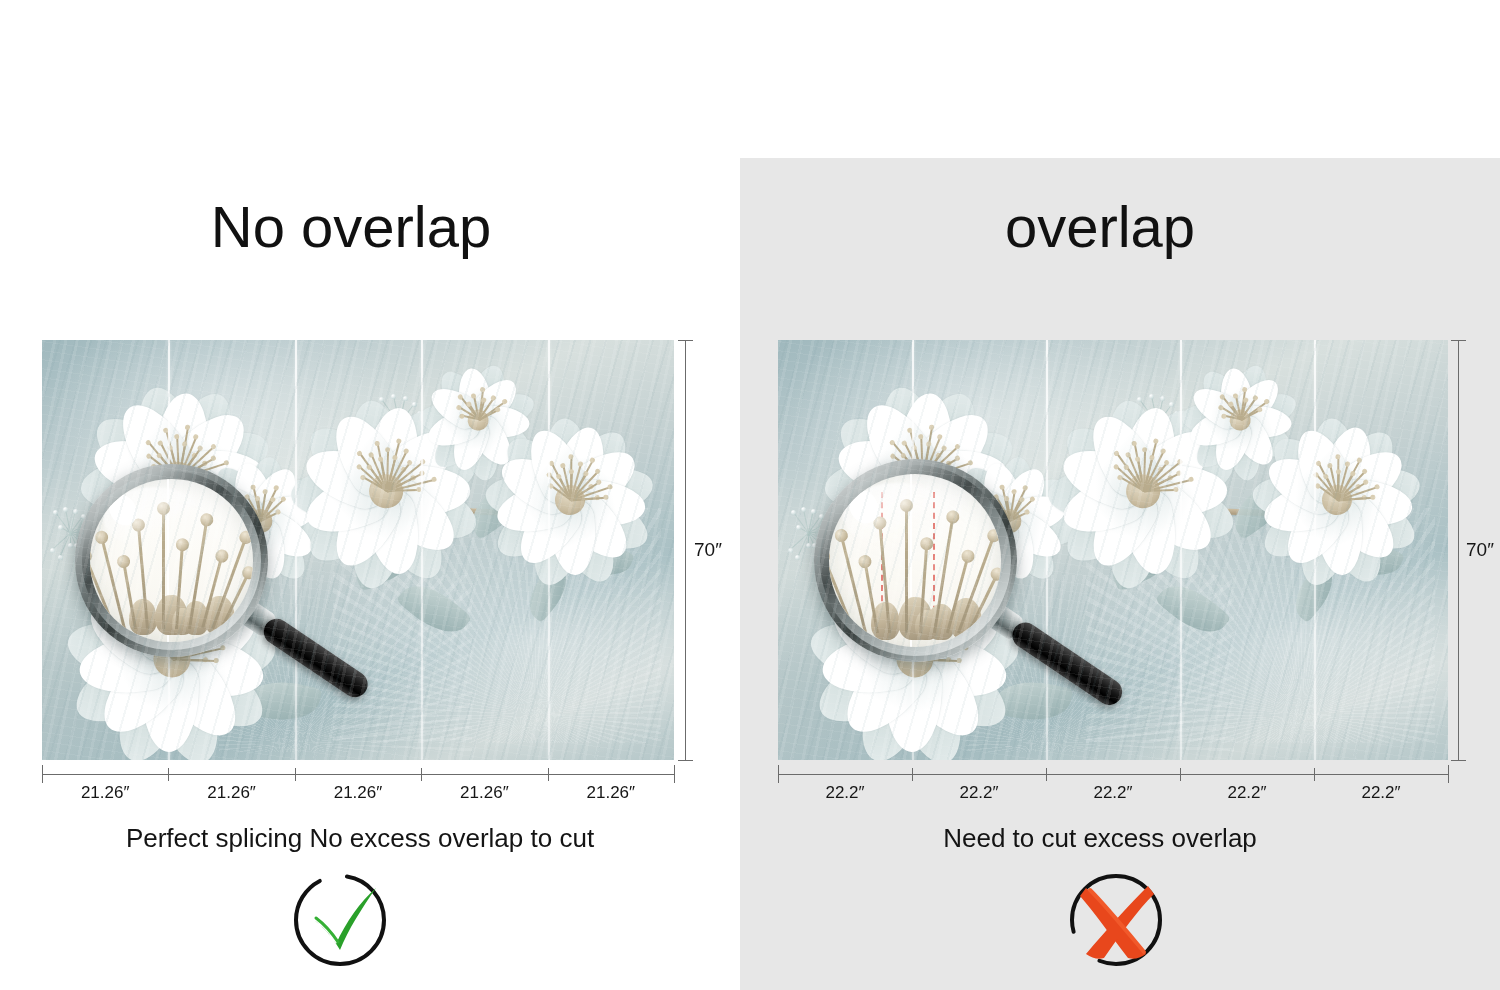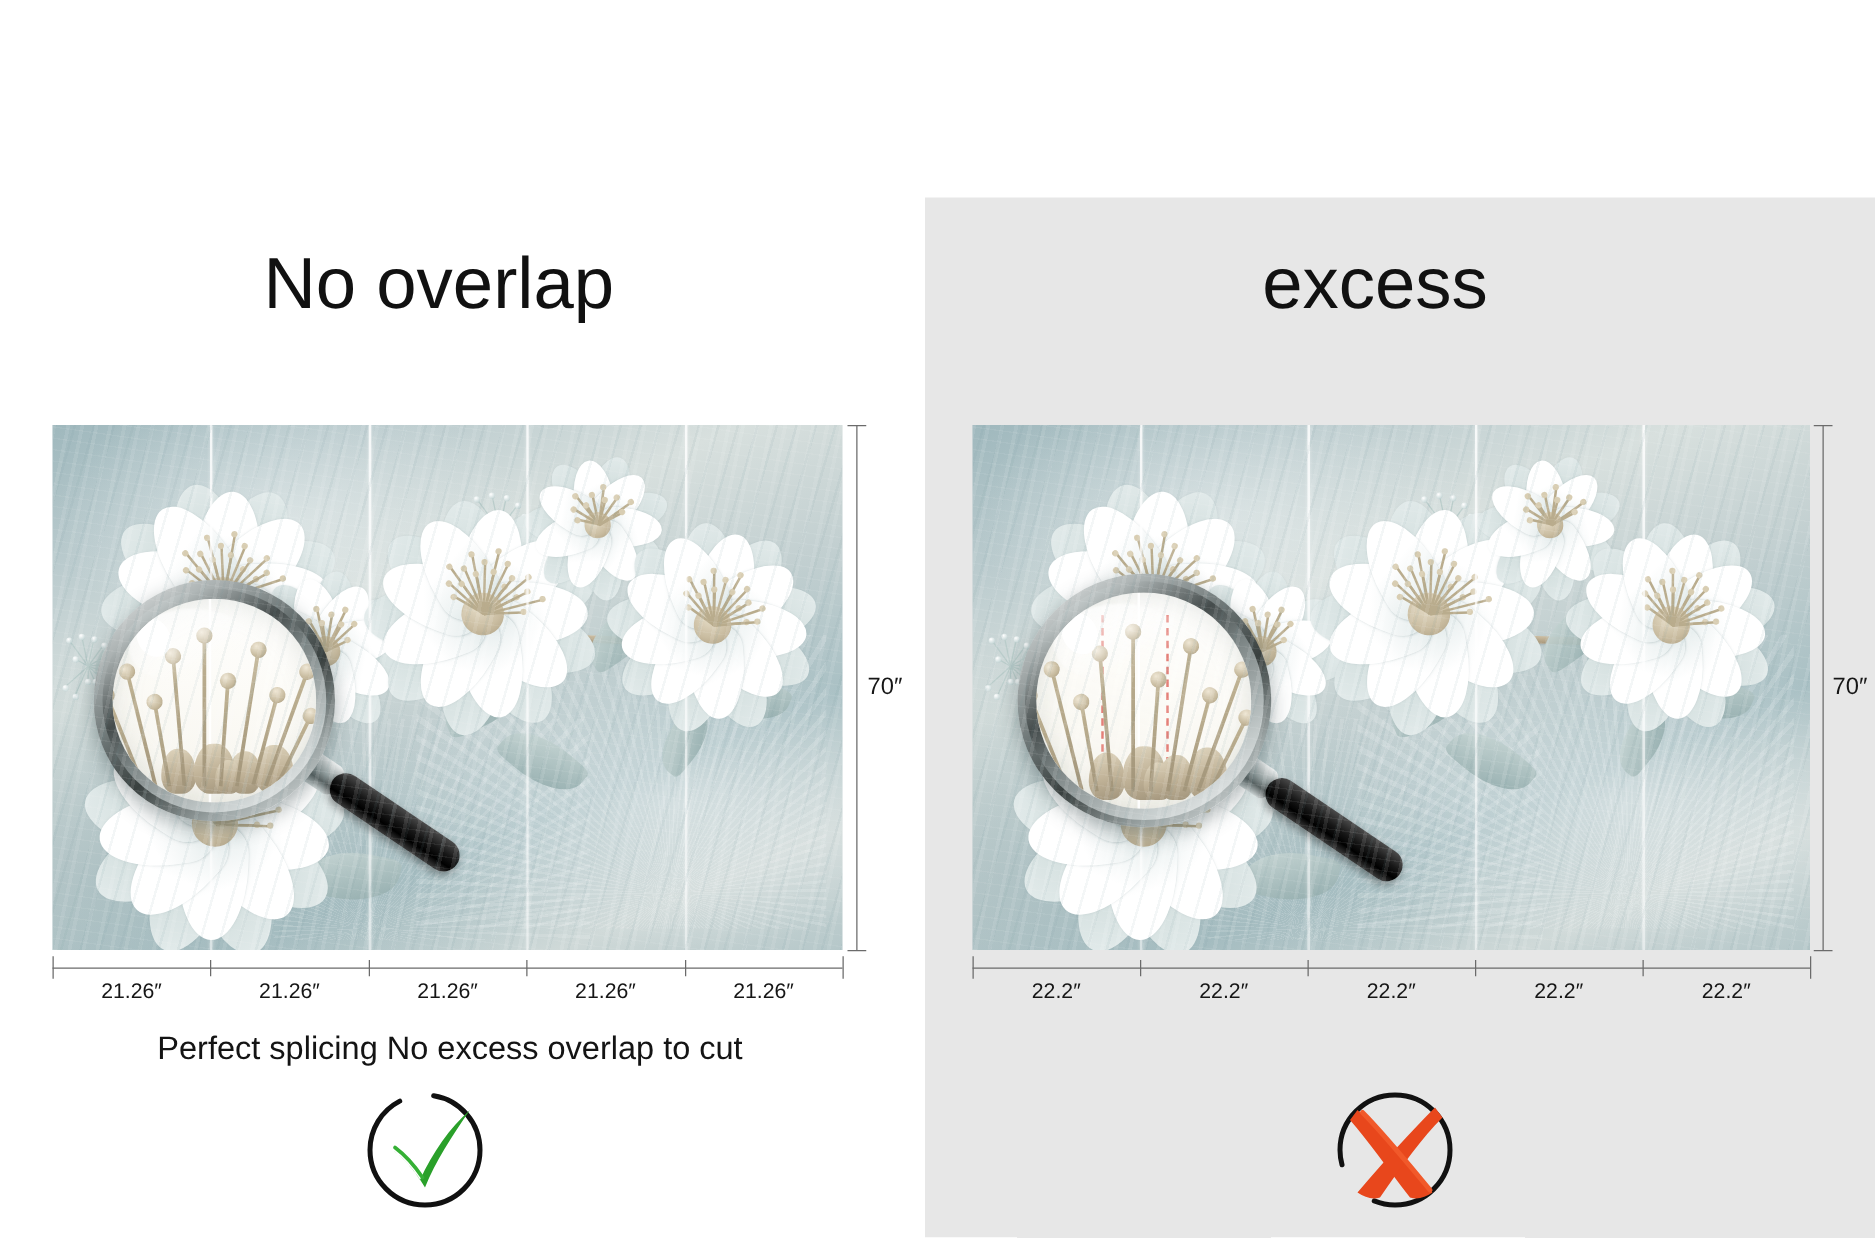--- a/index.html
+++ b/index.html
@@ -606,21 +606,21 @@
         <div class="dim-tick" style="left:547.6px;top:610px;height:13px;"></div>
         <div class="dim-tick" style="left:674px;top:607px;height:18px;"></div>
         <div class="dim-label" style="left:42px;top:626px;width:126.4px;">21.26″</div>
         <div class="dim-label" style="left:168.4px;top:626px;width:126.4px;">21.26″</div>
         <div class="dim-label" style="left:294.8px;top:626px;width:126.4px;">21.26″</div>
         <div class="dim-label" style="left:421.20000000000005px;top:626px;width:126.4px;">21.26″</div>
         <div class="dim-label" style="left:547.6px;top:626px;width:126.4px;">21.26″</div>
       </div>
 
     <div class="panel panel-right">
-      <div class="panel-heading">excess</div>
+      <div class="panel-heading">overlap</div>
 
       <div class="mural-wrap" id="mural-right" style="left:38px;top:182px;width:670px;height:420px;">
         <div class="mural">
           <div class="brush-fan"></div>
           <div class="brush-fan2"></div>
         <div class="branch" style="left:201px;top:159.6px;width:415.4px;transform:rotate(2deg);"></div>
             <div class="branch" style="left:80.39999999999999px;top:361.2px;width:80.39999999999999px;transform:rotate(-68deg);"></div>
             <div class="leaf" style="left:113.9px;top:285.6px;width:70px;height:38px;transform:translate(-50%,-50%) rotate(28deg);"></div>
             <div class="leaf" style="left:180.9px;top:327.6px;width:80px;height:42px;transform:translate(-50%,-50%) rotate(-18deg);"></div>
             <div class="leaf" style="left:254.6px;top:361.2px;width:74px;height:40px;transform:translate(-50%,-50%) rotate(12deg);"></div>
@@ -988,20 +988,21 @@
           </div>
       </div>
 
       <div class="dim-h" id="dimh-right" style="left:38px;top:616px;width:670px;"></div>
 
       <div class="dim-v" style="left:718px;top:182px;height:420px;"></div>
       <div class="dim-cap" style="left:711px;top:182px;width:15px;"></div>
       <div class="dim-cap" style="left:711px;top:602px;width:15px;"></div>
       <div class="dim-v-label" style="left:726px;top:381px;">70″</div>
 
+      <div class="caption" style="top:667px;transform:translateX(-20px);">Need to cut excess overlap</div>
 
       <div class="verdict" style="left:320px;top:712px;">
         <svg viewBox="0 0 112 100" xmlns="http://www.w3.org/2000/svg" aria-hidden="true">
           <circle cx="56" cy="50" r="44" fill="none" stroke="#111111" stroke-width="4" stroke-dasharray="236 40" stroke-dashoffset="150" stroke-linecap="round"></circle>
           <path d="M26 18 C 44 34, 64 58, 86 84 C 80 88, 74 90, 68 88
                    C 48 62, 34 42, 20 26 Z" fill="#e8471c"></path>
           <path d="M88 16 C 70 34, 48 58, 26 84 C 32 88, 38 90, 44 88
                    C 62 62, 78 40, 94 24 Z" fill="#e8471c"></path>
           <path d="M30 20 C 46 36, 64 58, 84 82" fill="none" stroke="#f1592a" stroke-width="4" stroke-linecap="round"></path>
         </svg>

